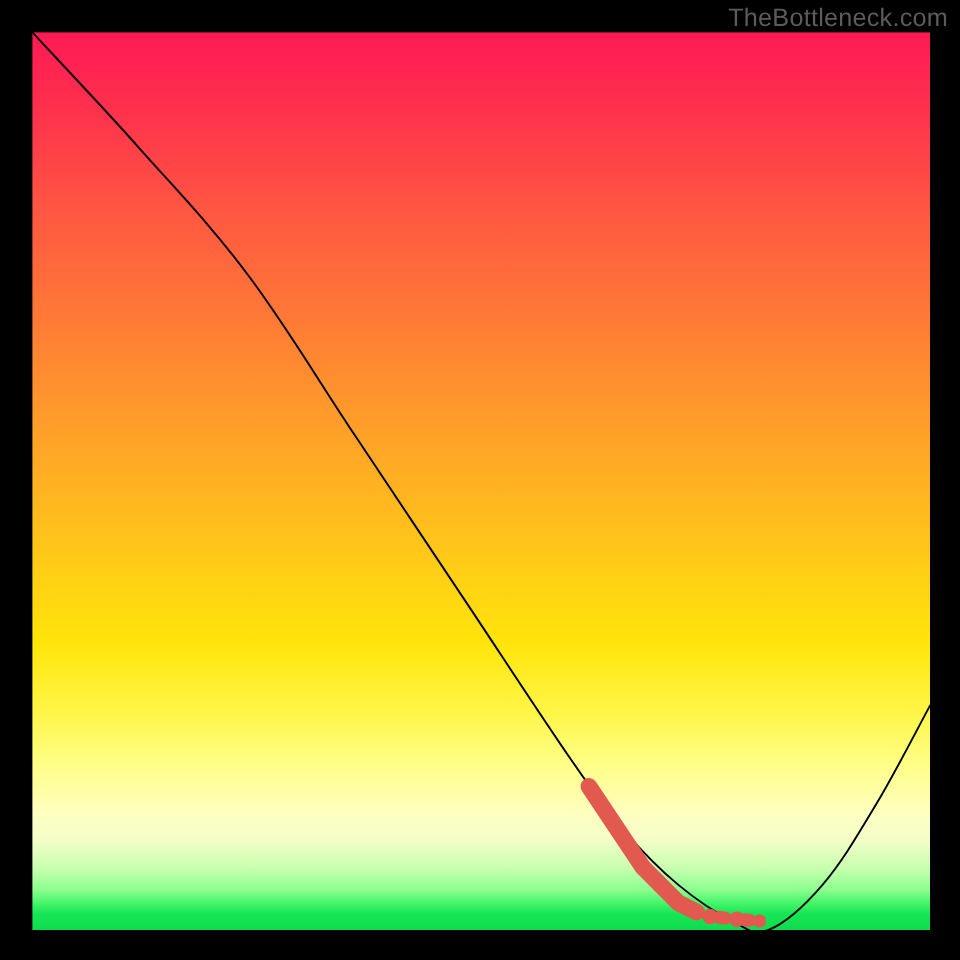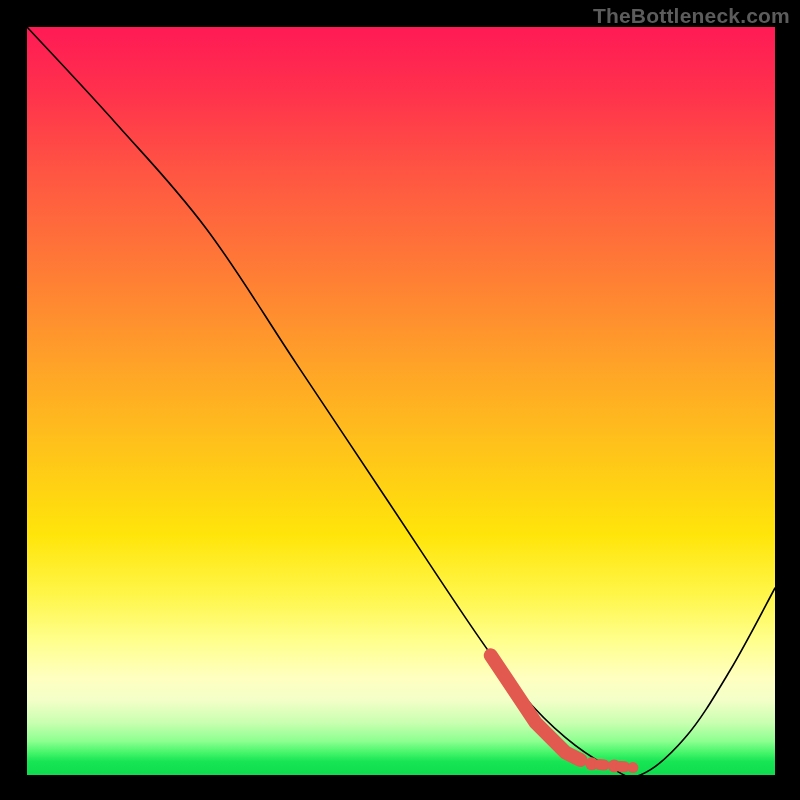--- a/index.html
+++ b/index.html
@@ -43,21 +43,21 @@
       #17e554 98.2%,
       #0edc4e 100%
     );
   }
   .watermark {
     position: absolute;
     top: 4px;
     right: 10px;
     color: #5c5c5c;
     font-size: 21px;
-    font-weight: 700;
+    font-weight: 400;
     letter-spacing: 0.2px;
     user-select: none;
   }
   svg.curve {
     position: absolute;
     left: 0;
     top: 0;
     width: 748px;
     height: 748px;
     overflow: visible;

